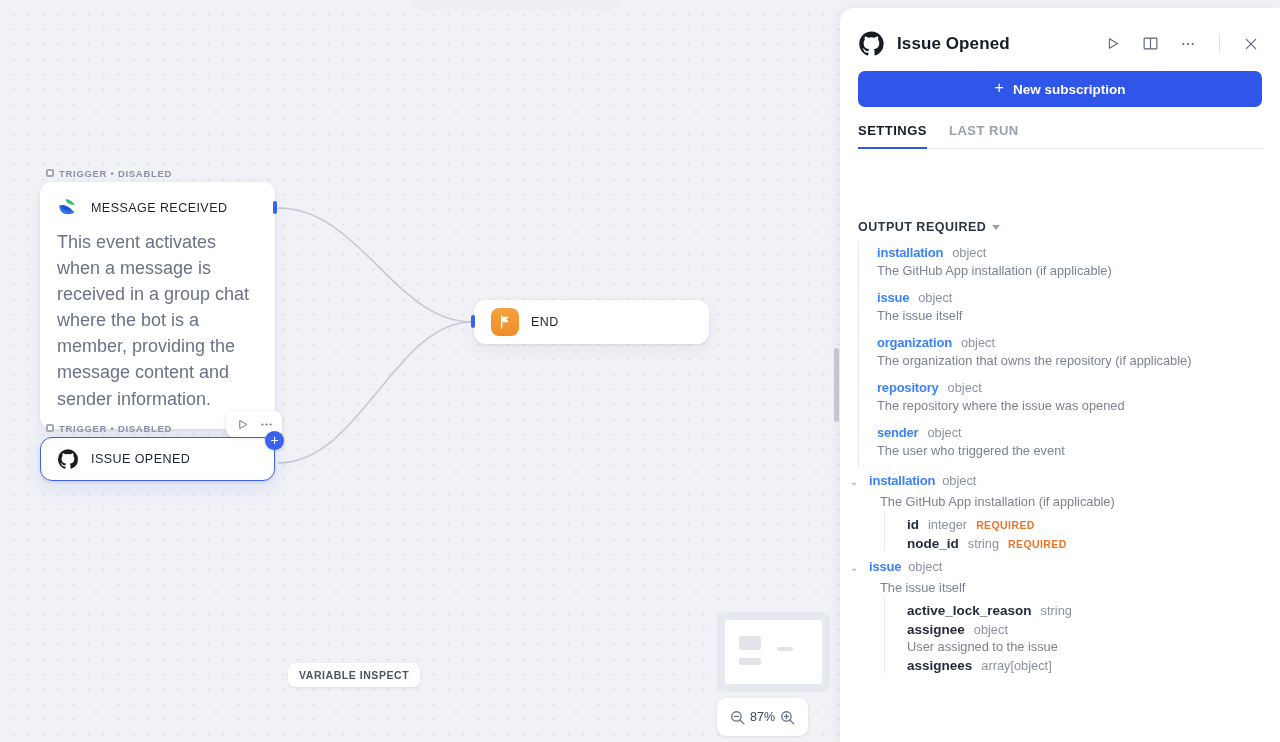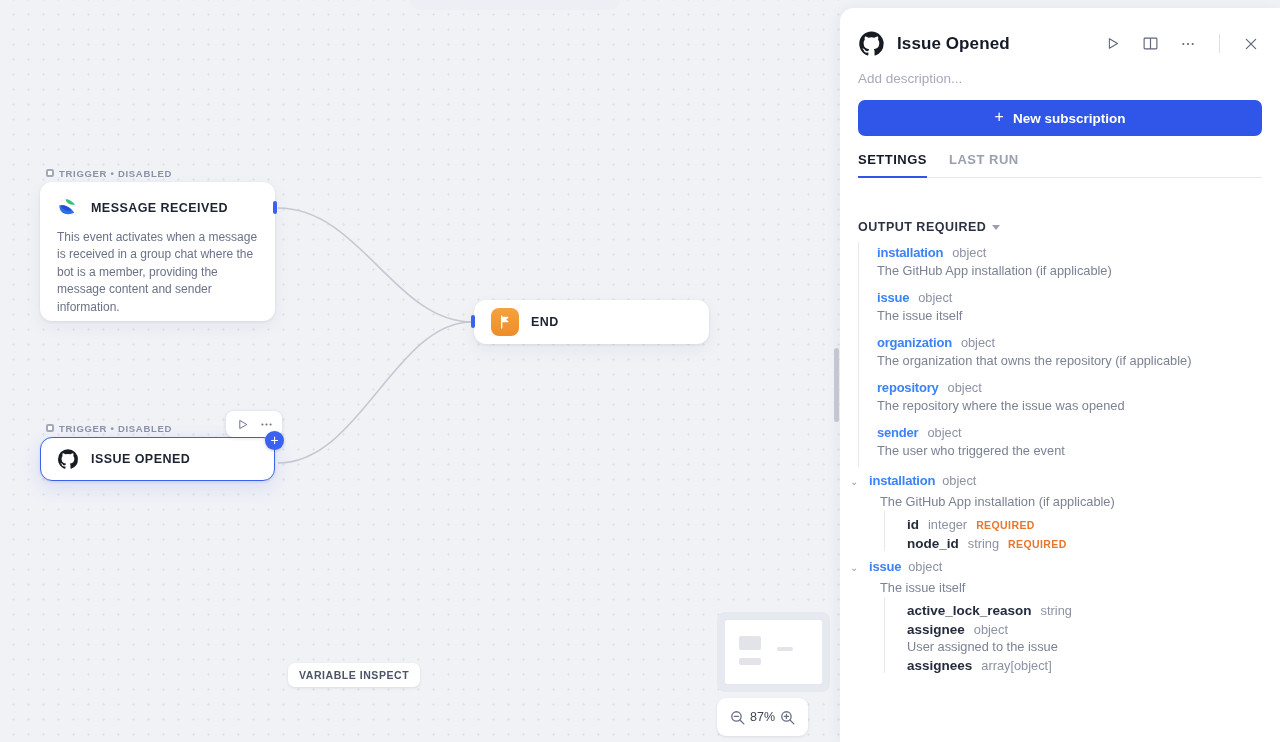--- a/index.html
+++ b/index.html
@@ -42,26 +42,26 @@
     background: #fff; border-radius: 12px;
     box-shadow: 0 1px 3px rgba(32,40,70,.09), 0 6px 18px rgba(32,40,70,.05);
     border: 1.5px solid transparent;
   }
   .node-card.selected {
     border-color: #3a62ee;
     box-shadow: 0 1px 3px rgba(32,40,70,.10), 0 6px 20px rgba(58,98,238,.14);
   }
   .node-head { display: flex; align-items: center; gap: 12px; padding: 14px 16px 0 16px; }
   .node-title {
-    font-size: 12.5px; font-weight: 700; letter-spacing: .45px;
+    font-size: 12.5px; font-weight: 400; letter-spacing: .45px;
     color: #1d2333; text-transform: uppercase;
   }
   .node-desc {
-    font-size: 12px; line-height: 1.45; color: #6b7288;
-    padding: 10px 16px 4px 16px;
+    font-size: 18px; line-height: 1.45; color: #6b7288;
+    padding: 10px 16px 16px 16px;
   }
 
   
   .lark-icon { width: 22px; height: 22px; position: relative; flex: 0 0 22px; }
   
   .gh-icon { width: 22px; height: 22px; flex: 0 0 22px; }
   
   .end-icon {
     width: 28px; height: 28px; border-radius: 8px; flex: 0 0 28px;
     background: linear-gradient(180deg,#f4a23f,#ee8d2a);
@@ -337,21 +337,20 @@
           </svg>
       </span>
       <span class="hdr-divider"></span>
       <span class="hdr-btn">
         <svg viewBox="0 0 24 24" width="16" height="16" fill="none" stroke="#5d6478" stroke-width="1.7" stroke-linecap="round">
             <path d="M5 5l14 14M19 5 5 19"></path>
           </svg>
       </span>
     </div>
 
-    <div class="panel-desc">Add description...</div>
 
     <div class="new-sub-btn">
       <span class="plus">+</span>
       <span>New subscription</span>
     </div>
 
     <div class="tabs">
       <div class="tab active">SETTINGS</div>
       <div class="tab">LAST RUN</div>
     </div>

